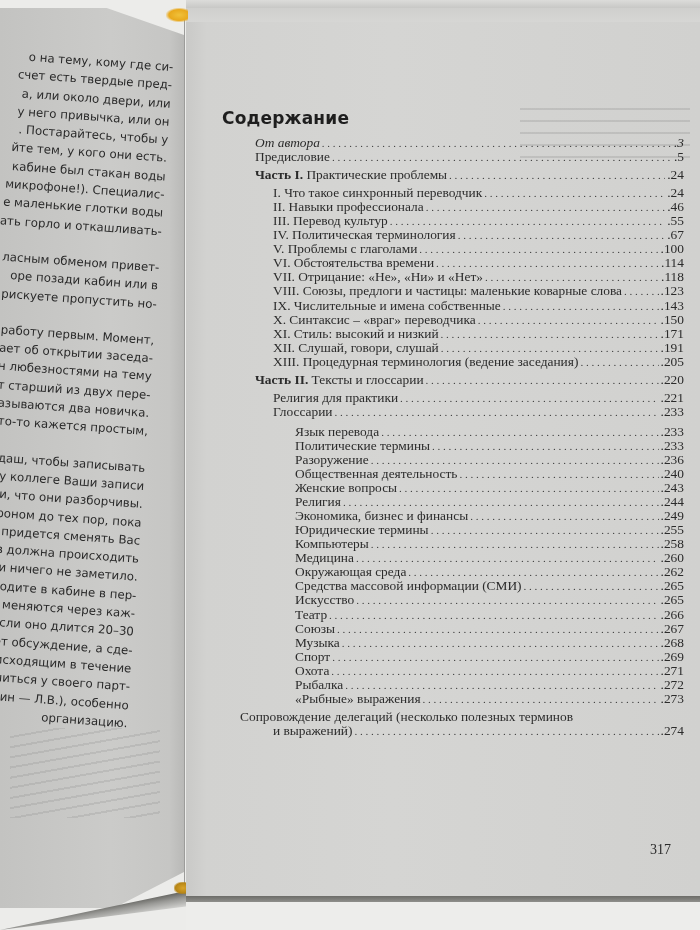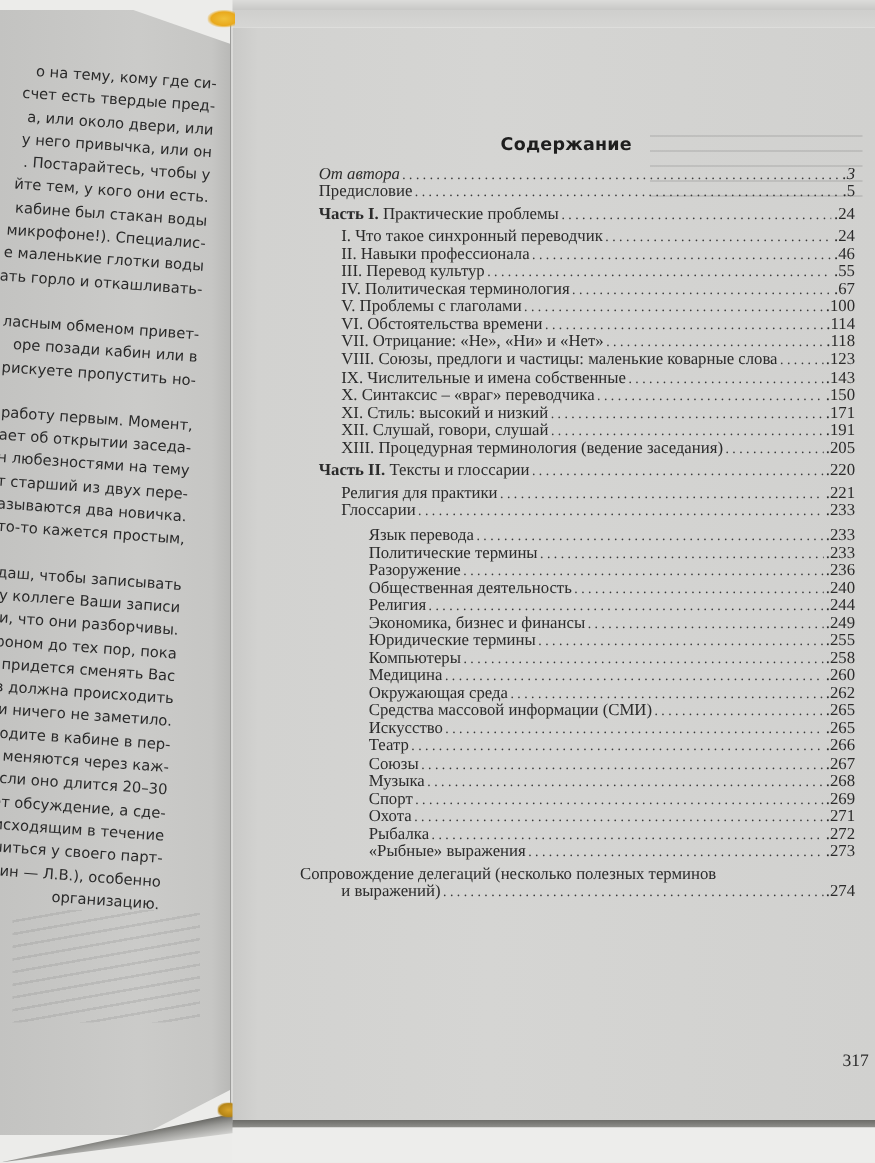--- a/index.html
+++ b/index.html
@@ -67,22 +67,22 @@
   .below-page { position: absolute; left: 186px; top: 902px; width: 514px; height: 28px; background: #ededeb; }
   .right-ghost {
     position: absolute; left: 520px; top: 98px; width: 170px; height: 60px; opacity: .18;
     background: repeating-linear-gradient(180deg, transparent 0 10px, #666 10px 12px);
   }
   .toc {
     position: absolute; left: 222px; top: 108px; width: 462px;
     color: #2b2b2b; font-size: 13.4px;
   }
   .toc-title {
-    text-align: center; font-family: "DejaVu Sans", sans-serif; font-weight: bold;
-    font-size: 14px; color: #1e1e1e; margin: 0 0 8px 0; letter-spacing: .2px;
+    font-family: "DejaVu Sans", sans-serif; font-weight: bold;
+    font-size: 17px; color: #1e1e1e; margin: 0 0 8px 0; letter-spacing: .2px;
   }
   .row {
     display: flex; align-items: baseline; height: 14.05px; line-height: 14.05px;
     white-space: nowrap;
     margin-left: 33px;
   }
   .row .label { flex: 0 0 auto; }
   .row .dots {
     flex: 1 1 auto; overflow: hidden; margin: 0 2px;
     color: #3a3a3a; letter-spacing: 2.6px; font-size: 11px;
@@ -96,21 +96,21 @@
   .lvl1 { padding-left: 18px; }
   .lvl2 { padding-left: 40px; }
   .italic { font-style: italic; }
   .part .label b { font-weight: bold; }
   .spacer-s { height: 4px; }
   .spacer-m { height: 6px; }
   .wrap-row { padding-left: 18px; line-height: 14.5px; }
   .wrap-row .first { white-space: nowrap; }
   .wrap-row .row { padding-left: 0; }
   .folio {
-    position: absolute; left: 674px; top: 842px; font-size: 14px; color: #2a2a2a;
+    position: absolute; left: 650px; top: 842px; font-size: 14px; color: #2a2a2a;
     font-family: "Liberation Serif", serif;
   }
 </style>
 </head>
 <body>
 
 <div class="surface"></div>
 <div class="top-strip"></div>
 <div class="top-strip2"></div>
 
@@ -292,20 +292,25 @@
         <span class="label">Разоружение</span>
         <span class="dots"></span>
         <span class="page">.236</span>
       </div>
       <div class="row lvl2">
         <span class="label">Общественная деятельность</span>
         <span class="dots"></span>
         <span class="page">.240</span>
       </div>
       <div class="row lvl2">
+        <span class="label">Женские вопросы</span>
+        <span class="dots"></span>
+        <span class="page">.243</span>
+      </div>
+      <div class="row lvl2">
         <span class="label">Религия</span>
         <span class="dots"></span>
         <span class="page">.244</span>
       </div>
       <div class="row lvl2">
         <span class="label">Экономика, бизнес и финансы</span>
         <span class="dots"></span>
         <span class="page">.249</span>
       </div>
       <div class="row lvl2">

